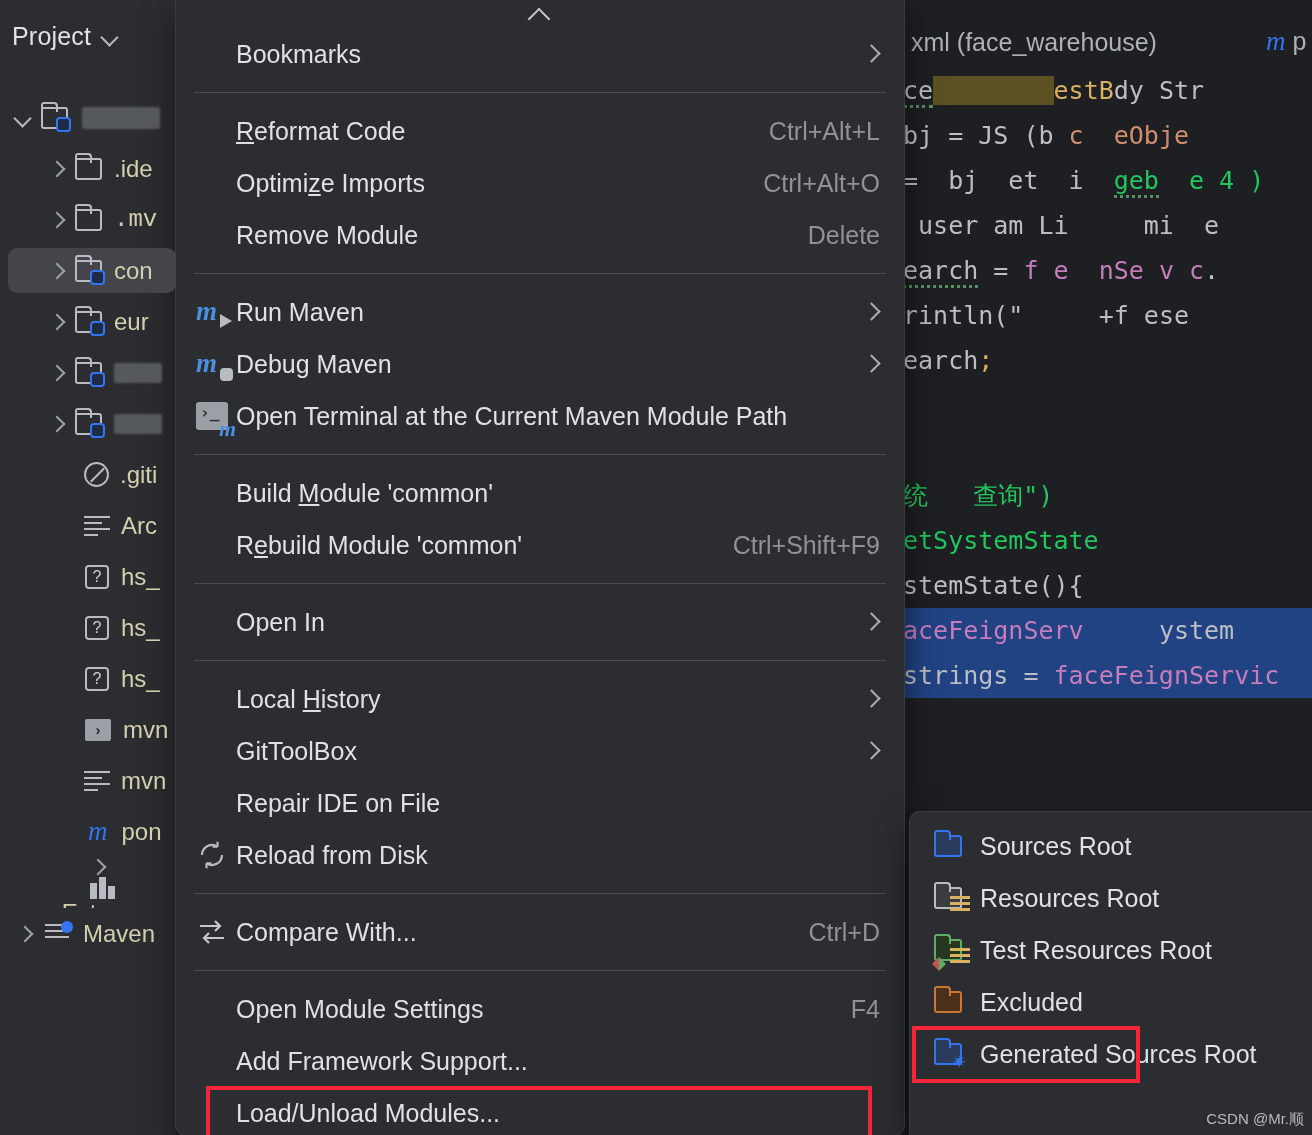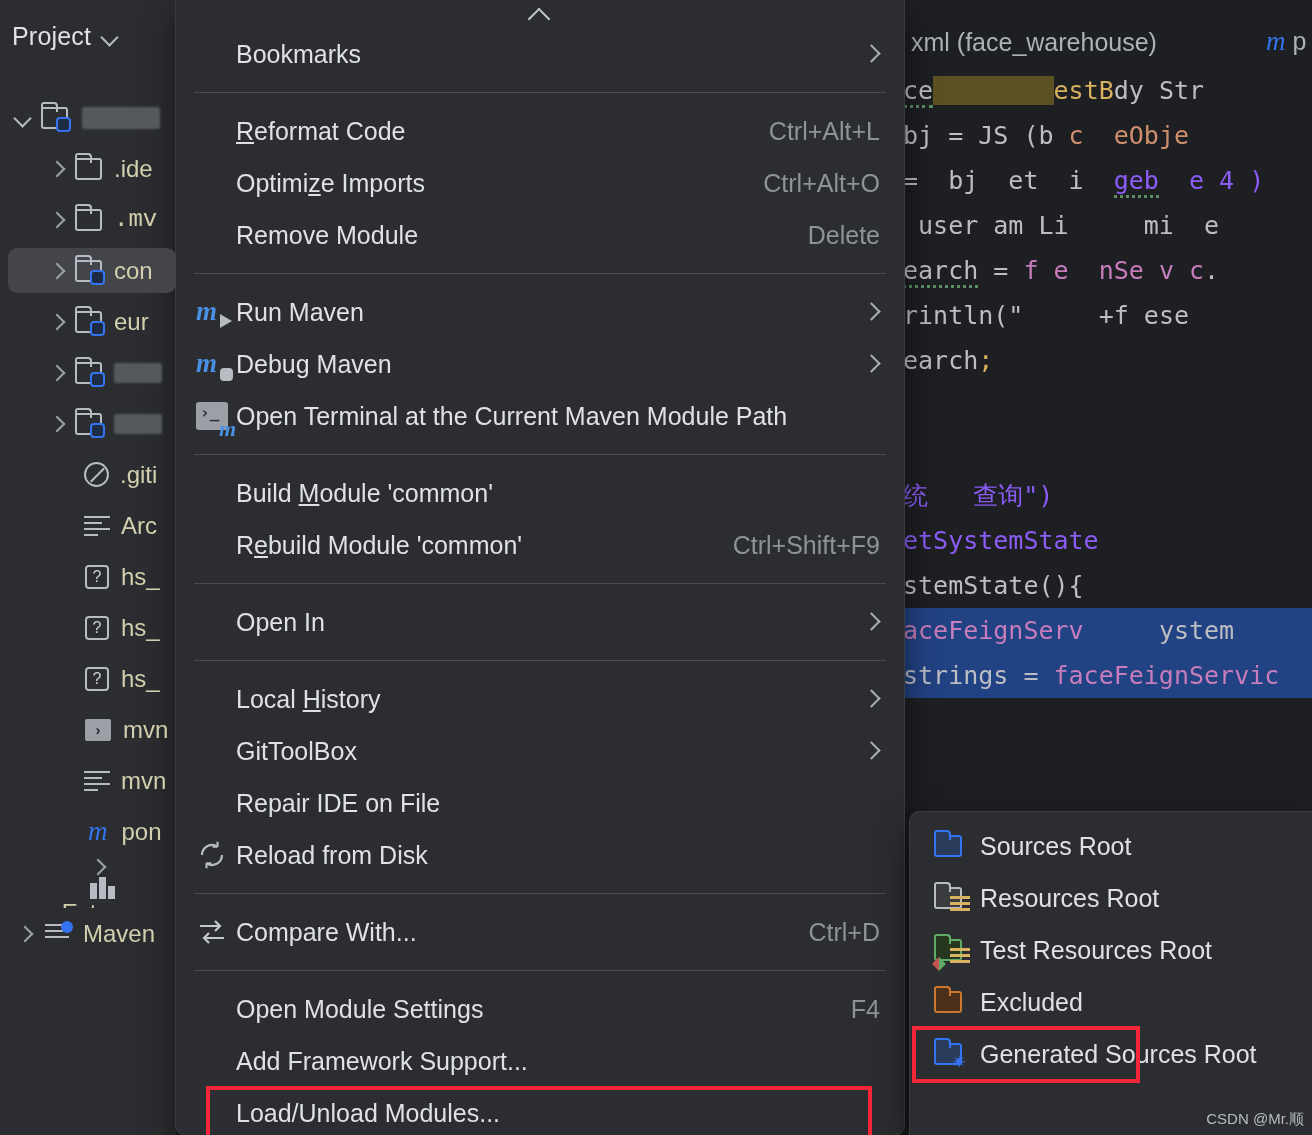--- a/index.html
+++ b/index.html
@@ -117,21 +117,21 @@
   .tab-pom { position:absolute; left: 1090px; top: 26px; white-space: nowrap; color:#adb1b8; font-size:25px;}
   .tab-pom .m { color:#3574f0; font-style: italic; font-family:"Liberation Serif",serif; font-size:27px;}
   .code {
     position:absolute; left:0; top:68px; right:0; bottom:0;
     background:#1e1f22; padding-left: 0;
     font-family:"DejaVu Sans Mono", monospace; font-size:25px; line-height:45px;
     color:#bcbec4; white-space: nowrap;
   }
   .code .ln { padding-left: 727px; height:45px; }
   .code .sel { background:#214283; }
-  .c-g { color:#8b5cf6; } .c-p { color:#c77dbb; } .c-y { color:#d9b25f; } .c-o { color:#cf8e6d; } .c-w { color:#bcbec4; }
+  .c-g { color:#22c55e; } .c-p { color:#c77dbb; } .c-y { color:#d9b25f; } .c-o { color:#cf8e6d; } .c-w { color:#bcbec4; }
   .hl-y { background:#5c5122; }
   .squig {
     border-bottom: 3px dotted #5a8f62;
   }
   .wm {
     position:absolute; left:720px; top:60px; width: 560px; height: 720px;
     pointer-events:none; opacity:.18;
     color:#8f8f8f; font-size:260px; font-family:"Liberation Serif",serif;
     transform: rotate(-8deg);
   }

